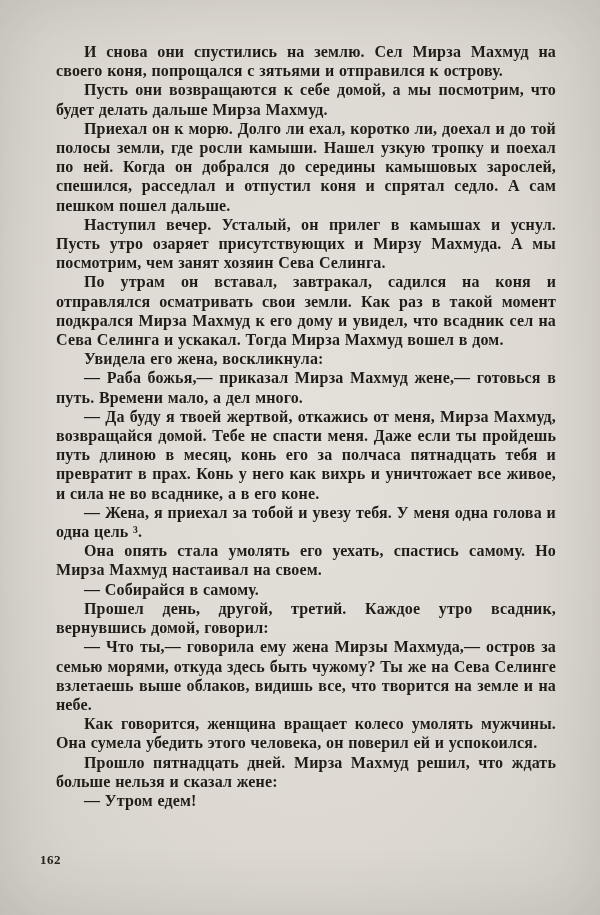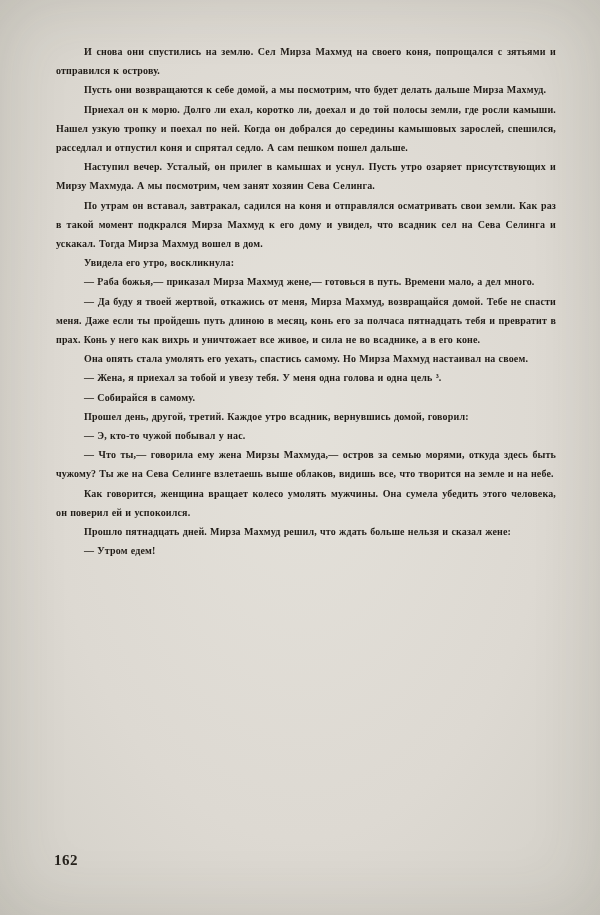--- a/index.html
+++ b/index.html
@@ -22,57 +22,56 @@
     box-shadow: inset 0 0 70px rgba(60,55,45,0.14);
     padding: 42px 46px 0 56px;
     color: #1b1814;
   }
   .text-block {
     width: 500px;
   }
   .text-block p {
     margin: 0;
     padding: 0;
-    font-size: 10px;
+    font-size: 16px;
     line-height: 19.2px;
     font-weight: bold;
     text-align: justify;
     text-indent: 28px;
     letter-spacing: 0.15px;
     word-spacing: 0.5px;
     color: #201c17;
   }
   .page-number {
     position: absolute;
-    left: 54px;
+    left: 40px;
     top: 852px;
-    font-size: 15px;
+    font-size: 13px;
     font-weight: bold;
     color: #26221c;
     letter-spacing: 0.5px;
   }
 </style>
 </head>
 <body>
 
 <div class="page">
   <div class="text-block">
     <p>И снова они спустились на землю. Сел Мирза Махмуд на своего коня, попрощался с зятьями и отправился к острову.</p>
     <p>Пусть они возвращаются к себе домой, а мы посмотрим, что будет делать дальше Мирза Махмуд.</p>
     <p>Приехал он к морю. Долго ли ехал, коротко ли, доехал и до той полосы земли, где росли камыши. Нашел узкую тропку и поехал по ней. Когда он добрался до середины камышовых зарослей, спешился, расседлал и отпустил коня и спрятал седло. А сам пешком пошел дальше.</p>
     <p>Наступил вечер. Усталый, он прилег в камышах и уснул. Пусть утро озаряет присутствующих и Мирзу Махмуда. А мы посмотрим, чем занят хозяин Сева Селинга.</p>
     <p>По утрам он вставал, завтракал, садился на коня и отправлялся осматривать свои земли. Как раз в такой момент подкрался Мирза Махмуд к его дому и увидел, что всадник сел на Сева Селинга и ускакал. Тогда Мирза Махмуд вошел в дом.</p>
-    <p>Увидела его утро, воскликнула:</p>
+    <p>Увидела его жена, воскликнула:</p>
     <p>— Раба божья,— приказал Мирза Махмуд жене,— готовься в путь. Времени мало, а дел много.</p>
     <p>— Да буду я твоей жертвой, откажись от меня, Мирза Махмуд, возвращайся домой. Тебе не спасти меня. Даже если ты пройдешь путь длиною в месяц, конь его за полчаса пятнадцать тебя и превратит в прах. Конь у него как вихрь и уничтожает все живое, и сила не во всаднике, а в его коне.</p>
+    <p>— Жена, я приехал за тобой и увезу тебя. У меня одна голова и одна цель ³.</p>
     <p>Она опять стала умолять его уехать, спастись самому. Но Мирза Махмуд настаивал на своем.</p>
-    <p>— Жена, я приехал за тобой и увезу тебя. У меня одна голова и одна цель ³.</p>
     <p>— Собирайся в самому.</p>
     <p>Прошел день, другой, третий. Каждое утро всадник, вернувшись домой, говорил:</p>
-    <p>— Э, кто-то чужой побывал у нас.</p>
     <p>— Что ты,— говорила ему жена Мирзы Махмуда,— остров за семью морями, откуда здесь быть чужому? Ты же на Сева Селинге взлетаешь выше облаков, видишь все, что творится на земле и на небе.</p>
     <p>Как говорится, женщина вращает колесо умолять мужчины. Она сумела убедить этого человека, он поверил ей и успокоился.</p>
     <p>Прошло пятнадцать дней. Мирза Махмуд решил, что ждать больше нельзя и сказал жене:</p>
     <p>— Утром едем!</p>
 
   </div>
   <div class="page-number">162</div>
 </div>
 
 </body></html>

